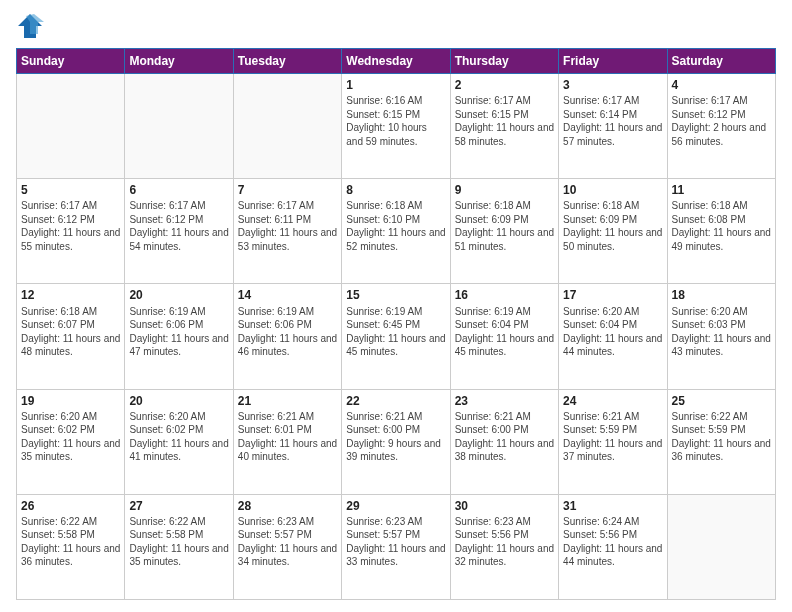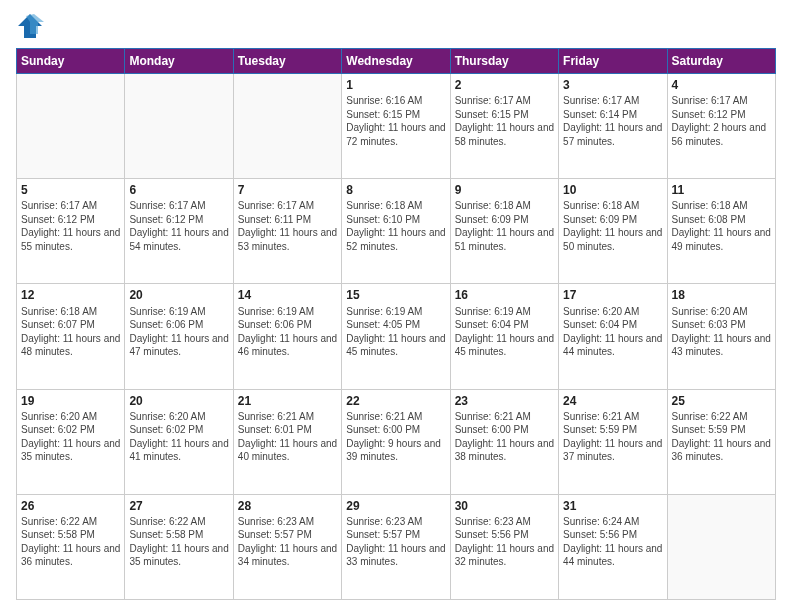--- a/index.html
+++ b/index.html
@@ -136,21 +136,21 @@
           <th>Saturday</th>
         </tr>
     </thead>
     <tbody id="calendar-body">
     <tr>
           <td class="empty"></td>
           <td class="empty"></td>
           <td class="empty"></td>
           <td>
             <span class="day-number">1</span>
-            <div class="day-info"><span>Sunrise: 6:16 AM</span><br><span>Sunset: 6:15 PM</span><br><span>Daylight: 11 hours and 72 minutes.</span></div>
+            <div class="day-info"><span>Sunrise: 6:16 AM</span><br><span>Sunset: 6:15 PM</span><br><span>Daylight: 10 hours and 59 minutes.</span></div>
           </td>
           <td>
             <span class="day-number">2</span>
             <div class="day-info"><span>Sunrise: 6:17 AM</span><br><span>Sunset: 6:15 PM</span><br><span>Daylight: 11 hours and 58 minutes.</span></div>
           </td>
           <td>
             <span class="day-number">3</span>
             <div class="day-info"><span>Sunrise: 6:17 AM</span><br><span>Sunset: 6:14 PM</span><br><span>Daylight: 11 hours and 57 minutes.</span></div>
           </td>
           <td>
@@ -196,21 +196,21 @@
           <td>
             <span class="day-number">20</span>
             <div class="day-info"><span>Sunrise: 6:19 AM</span><br><span>Sunset: 6:06 PM</span><br><span>Daylight: 11 hours and 47 minutes.</span></div>
           </td>
           <td>
             <span class="day-number">14</span>
             <div class="day-info"><span>Sunrise: 6:19 AM</span><br><span>Sunset: 6:06 PM</span><br><span>Daylight: 11 hours and 46 minutes.</span></div>
           </td>
           <td>
             <span class="day-number">15</span>
-            <div class="day-info"><span>Sunrise: 6:19 AM</span><br><span>Sunset: 4:05 PM</span><br><span>Daylight: 11 hours and 45 minutes.</span></div>
+            <div class="day-info"><span>Sunrise: 6:19 AM</span><br><span>Sunset: 6:45 PM</span><br><span>Daylight: 11 hours and 45 minutes.</span></div>
           </td>
           <td>
             <span class="day-number">16</span>
             <div class="day-info"><span>Sunrise: 6:19 AM</span><br><span>Sunset: 6:04 PM</span><br><span>Daylight: 11 hours and 45 minutes.</span></div>
           </td>
           <td>
             <span class="day-number">17</span>
             <div class="day-info"><span>Sunrise: 6:20 AM</span><br><span>Sunset: 6:04 PM</span><br><span>Daylight: 11 hours and 44 minutes.</span></div>
           </td>
           <td>

